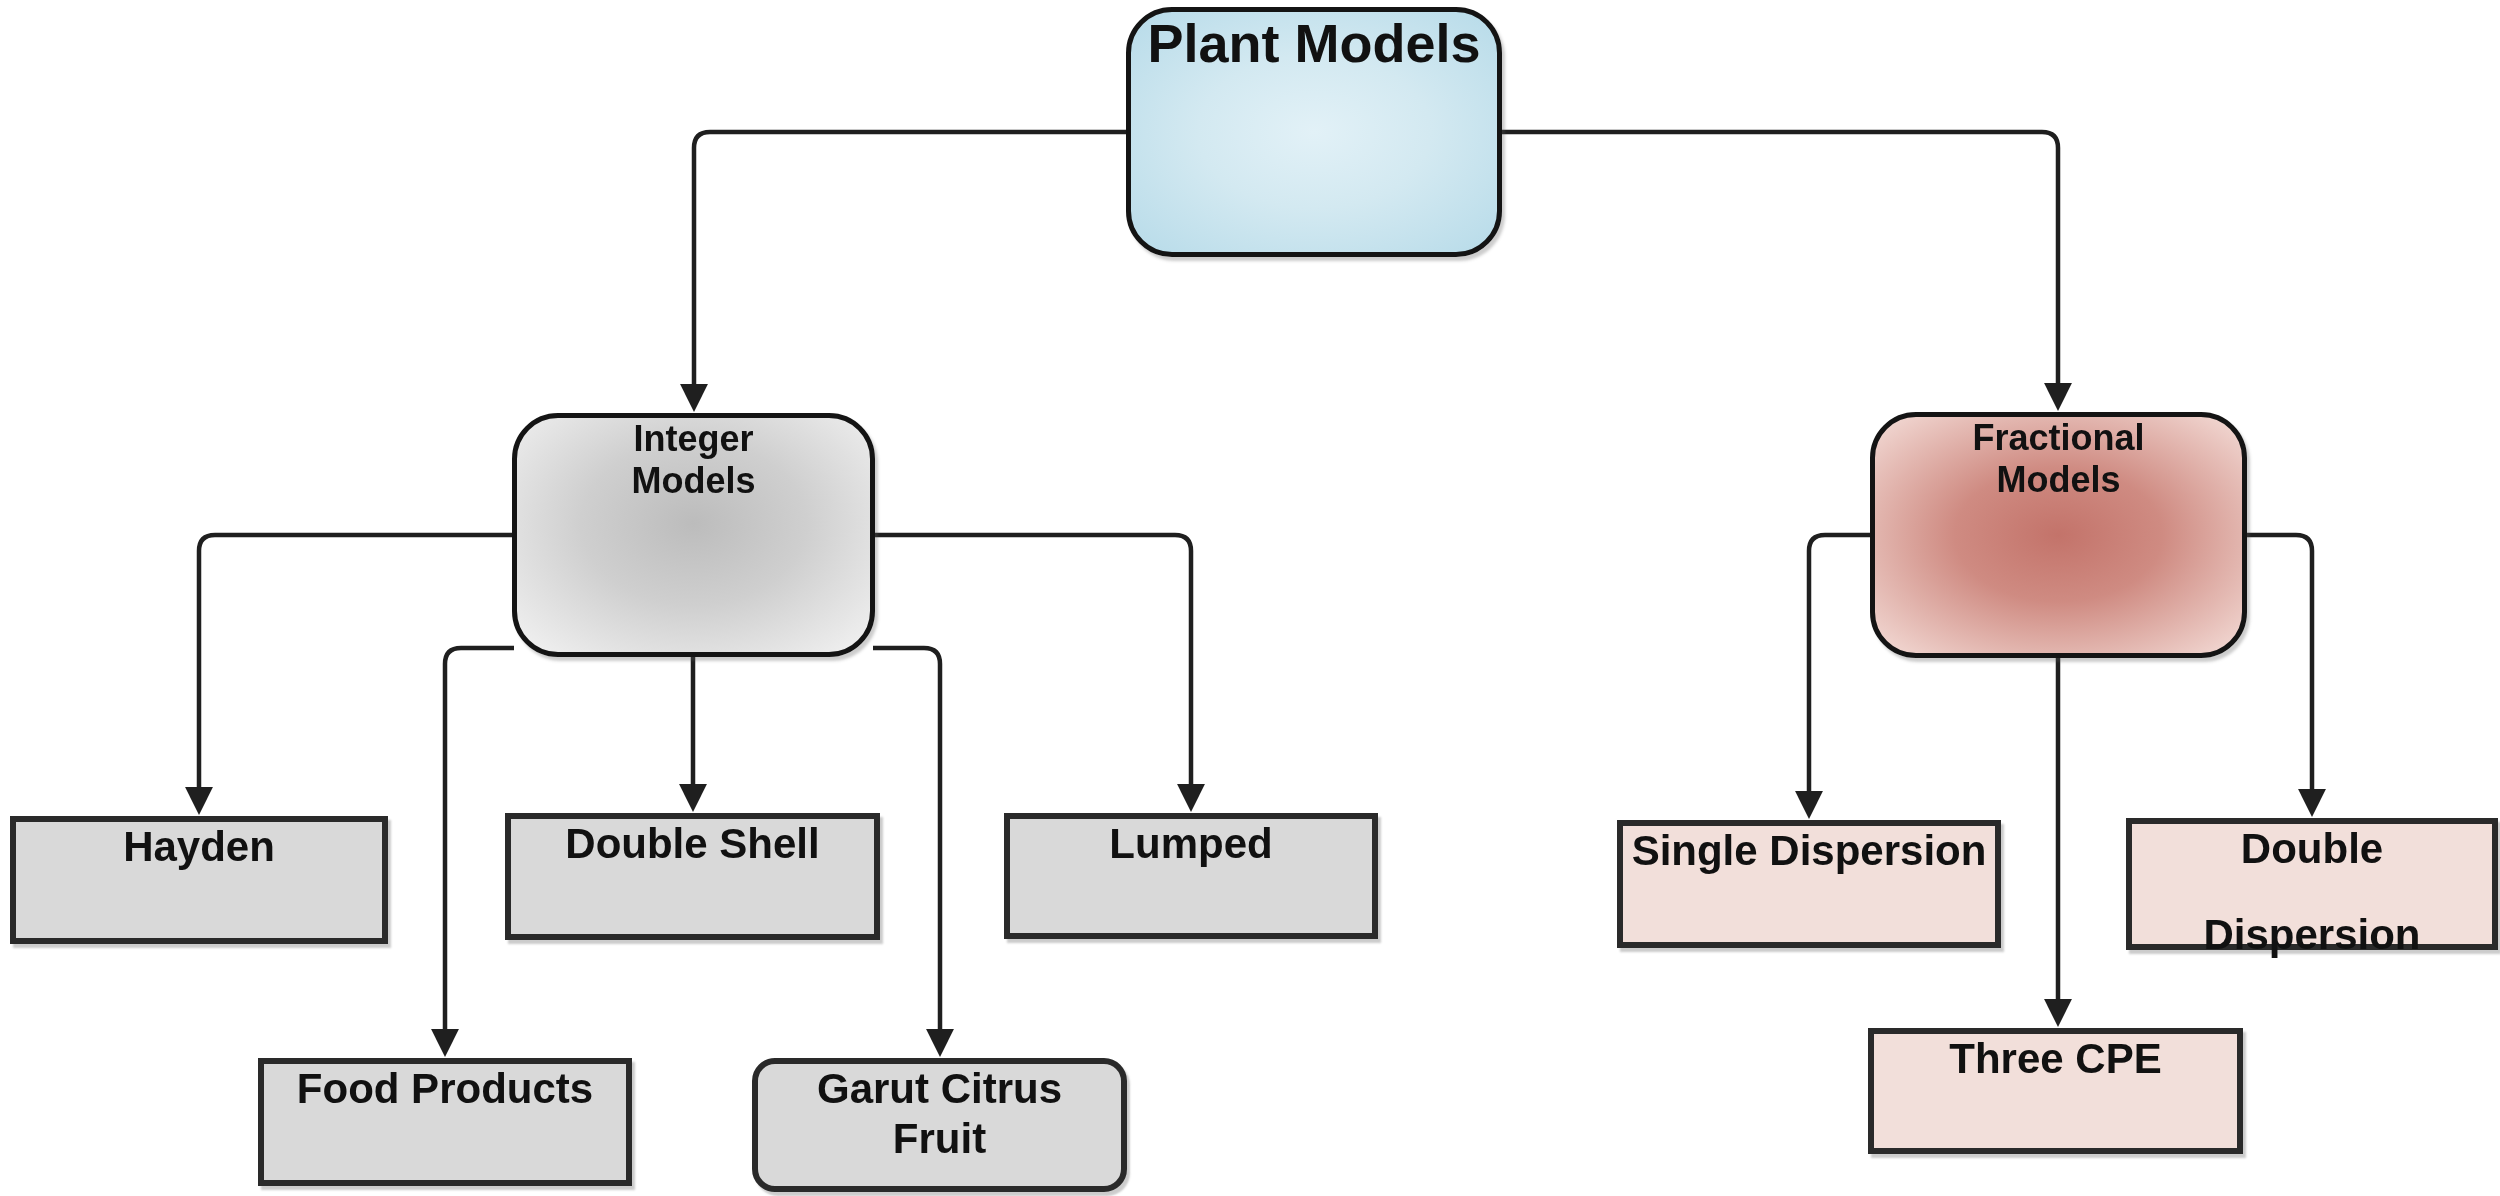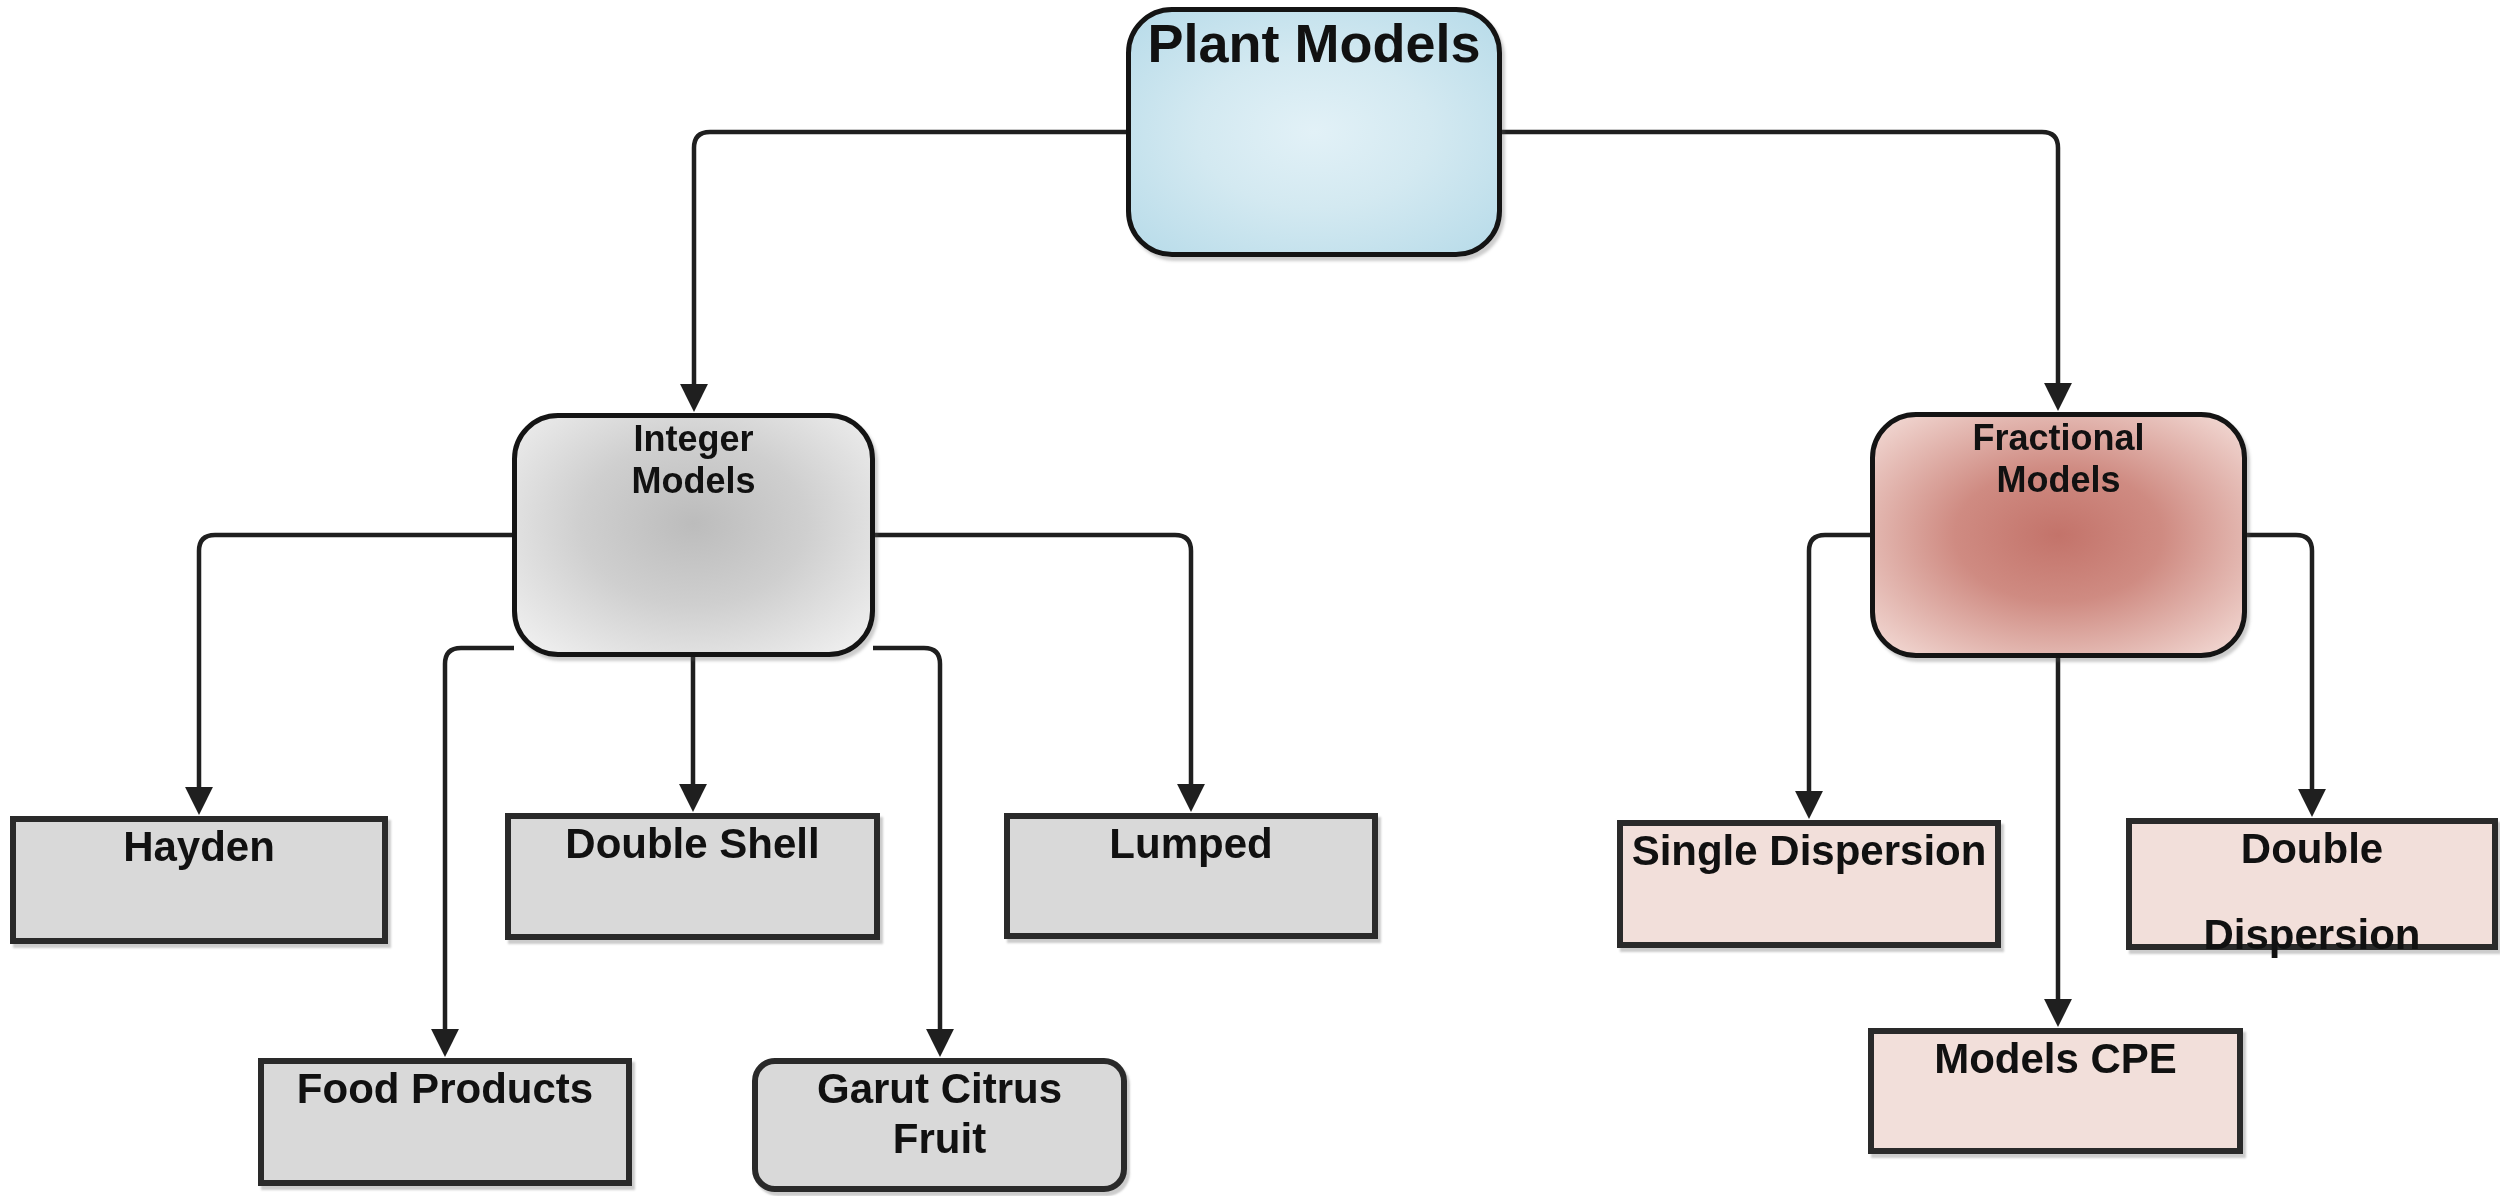--- a/index.html
+++ b/index.html
@@ -145,16 +145,16 @@
   <div id="node-single-dispersion" class="node leaf pink">
     <span class="line">Single Dispersion</span>
   </div>
 
   <div id="node-double-dispersion" class="node leaf pink">
     <span class="line">Double</span>
     <span class="line">Dispersion</span>
   </div>
 
   <div id="node-three-cpe" class="node leaf pink">
-    <span class="line">Models CPE</span>
+    <span class="line">Three CPE</span>
   </div>
 
 </div>
 
 </body></html>

